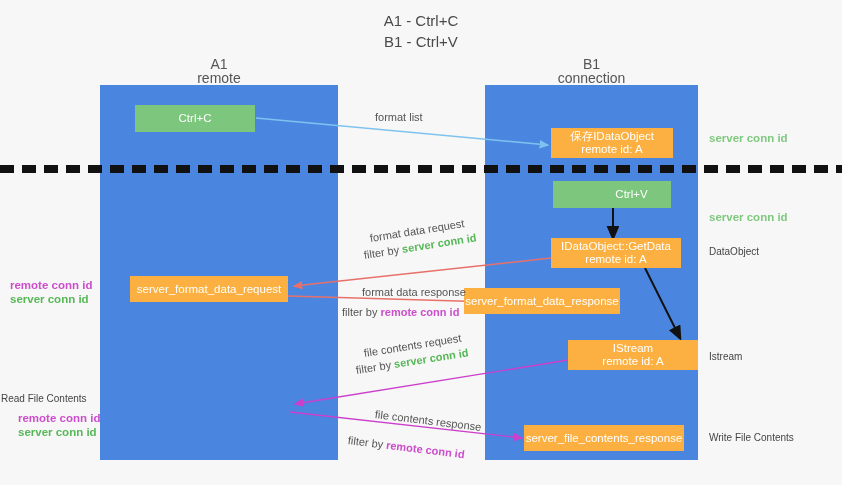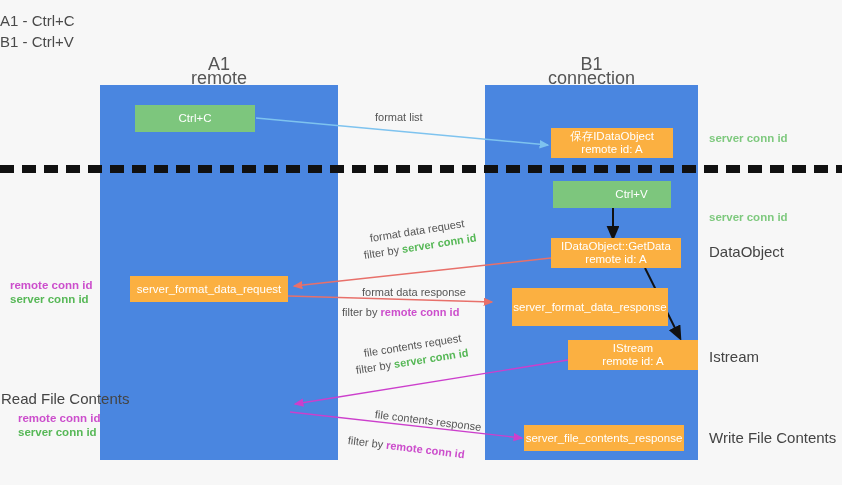--- a/index.html
+++ b/index.html
@@ -24,37 +24,37 @@
     left: 0; top: 0;
     width: 842px;
     height: 485px;
     pointer-events: none;
   }
   .title {
     position: absolute;
     left: 0;
     top: 10px;
     width: 842px;
-    text-align: left;
+    text-align: center;
     font-size: 15px;
     color: #4a4a4a;
     line-height: 21px;
     white-space: pre-line;
   }
   .lane {
     position: absolute;
     background: #4a86e0;
   }
   .lane-a { left: 100px; top: 85px; width: 238px; height: 375px; }
   .lane-b { left: 485px; top: 85px; width: 213px; height: 375px; }
 
   .lane-head {
     position: absolute;
     text-align: center;
-    font-size: 18px;
+    font-size: 14px;
     color: #555;
     line-height: 14px;
     white-space: pre-line;
   }
   .lane-head-a { left: 120px; top: 57px; width: 198px; }
   .lane-head-b { left: 500px; top: 57px; width: 183px; }
 
   .box {
     position: absolute;
     box-sizing: border-box;
@@ -89,21 +89,21 @@
     line-height: 15px;
     white-space: nowrap;
   }
   .edge-label.rot-up { transform: rotate(-9deg); transform-origin: left center; }
   .edge-label.rot-dn { transform: rotate(7deg); transform-origin: left center; }
   .c-green { color: #57b857; font-weight: bold; }
   .c-magenta { color: #cc4ecc; font-weight: bold; }
 
   .side-label {
     position: absolute;
-    font-size: 15px;
+    font-size: 10px;
     color: #444;
     line-height: 14px;
     white-space: nowrap;
   }
   .side-strong-green { color: #7ec97e; font-weight: bold; font-size: 11.5px; }
   .stack { position: absolute; font-size: 11.5px; line-height: 14px; font-weight: bold; white-space: nowrap; }
 </style>
 </head>
 <body>
 
@@ -159,21 +159,21 @@
 
 
   <div class="box box-orange" style="left:551px; top:128px; width:122px; height:30px;">保存IDataObject
 remote id: A</div>
 
   <div class="box box-green" style="left:553px; top:181px; width:118px; height:27px;padding-left:43px;">Ctrl+V</div>
 
   <div class="box box-orange" style="left:551px; top:238px; width:130px; height:30px;text-align:center;">IDataObject::GetData
 remote id: A</div>
 
-  <div class="box box-orange" style="left:512px; top:288px; width:156px; height:38px;">server_format_data_response</div>
+  <div class="box box-orange" style="left:464px; top:288px; width:156px; height:26px;">server_format_data_response</div>
 
   <div class="box box-orange" style="left:568px; top:340px; width:130px; height:30px;">IStream
 remote id: A</div>
 
   <div class="box box-orange" style="left:524px; top:425px; width:160px; height:26px;text-align:right;">server_file_contents_response</div>
 
   <div class="edge-label" style="left:375px; top:110px;">format list</div>
 
   <div class="edge-label rot-up" style="left:370px; top:231px;">format data request</div>
   <div class="edge-label rot-up" style="left:364px; top:248px;">

